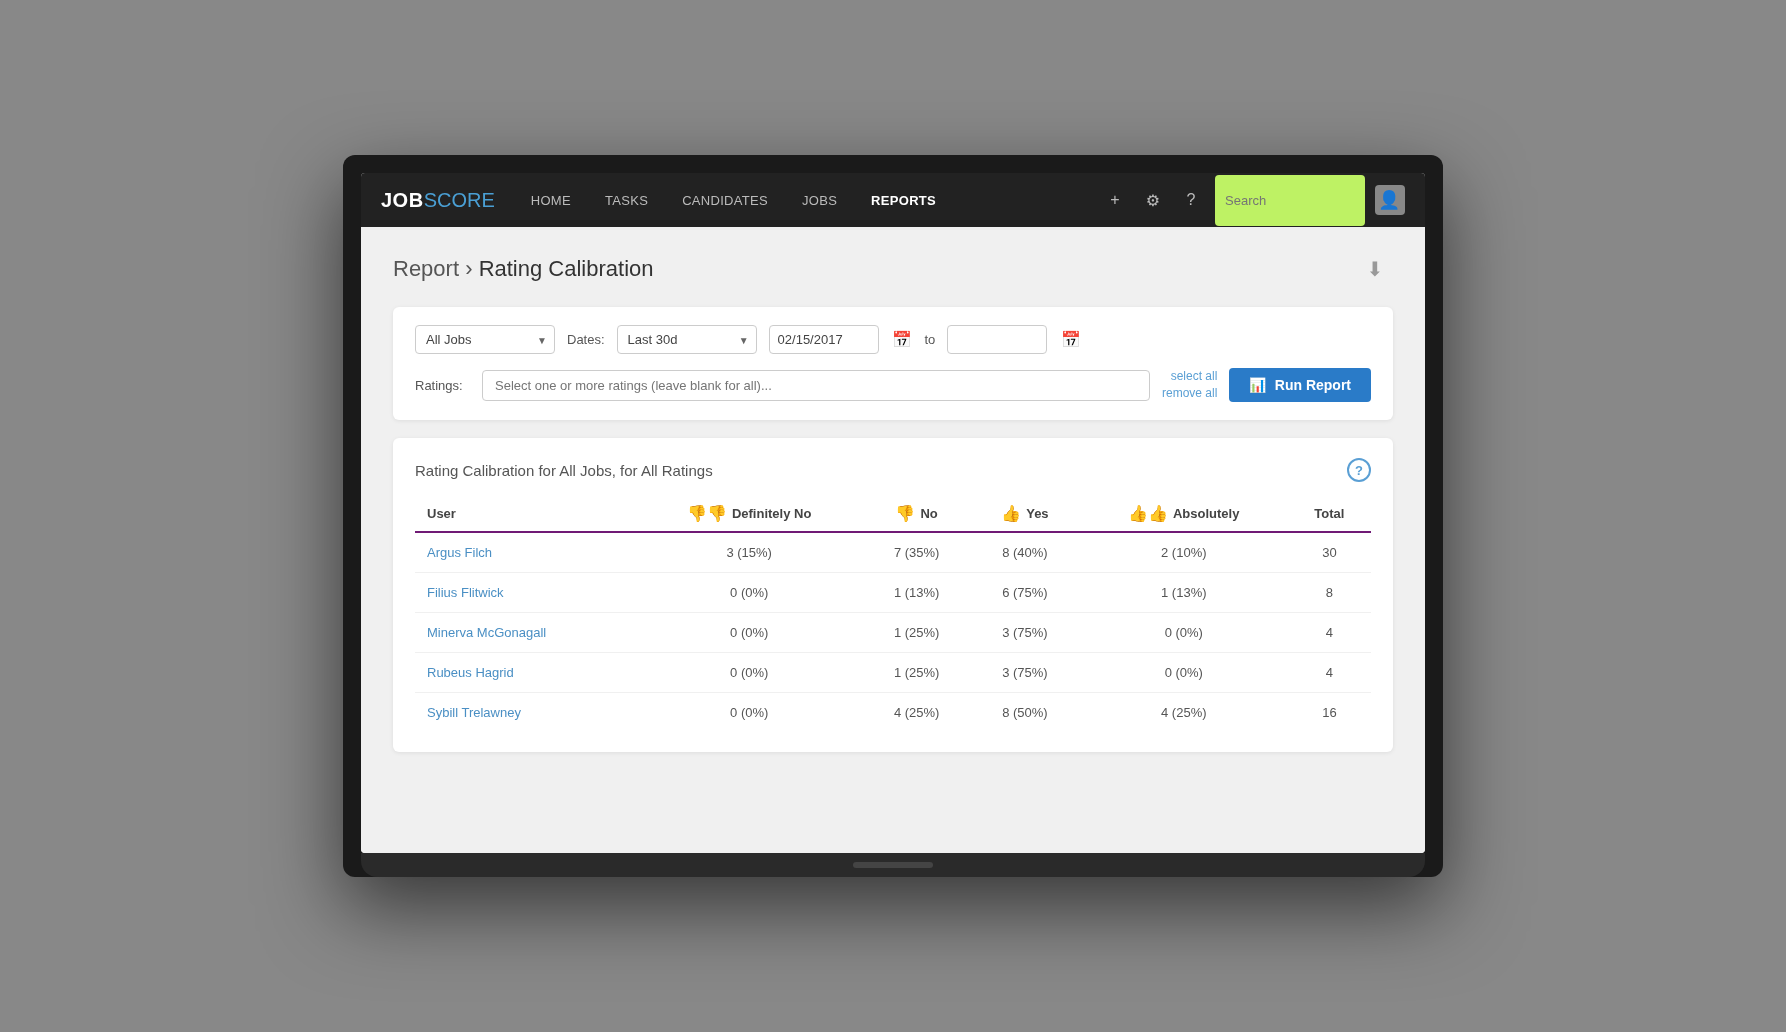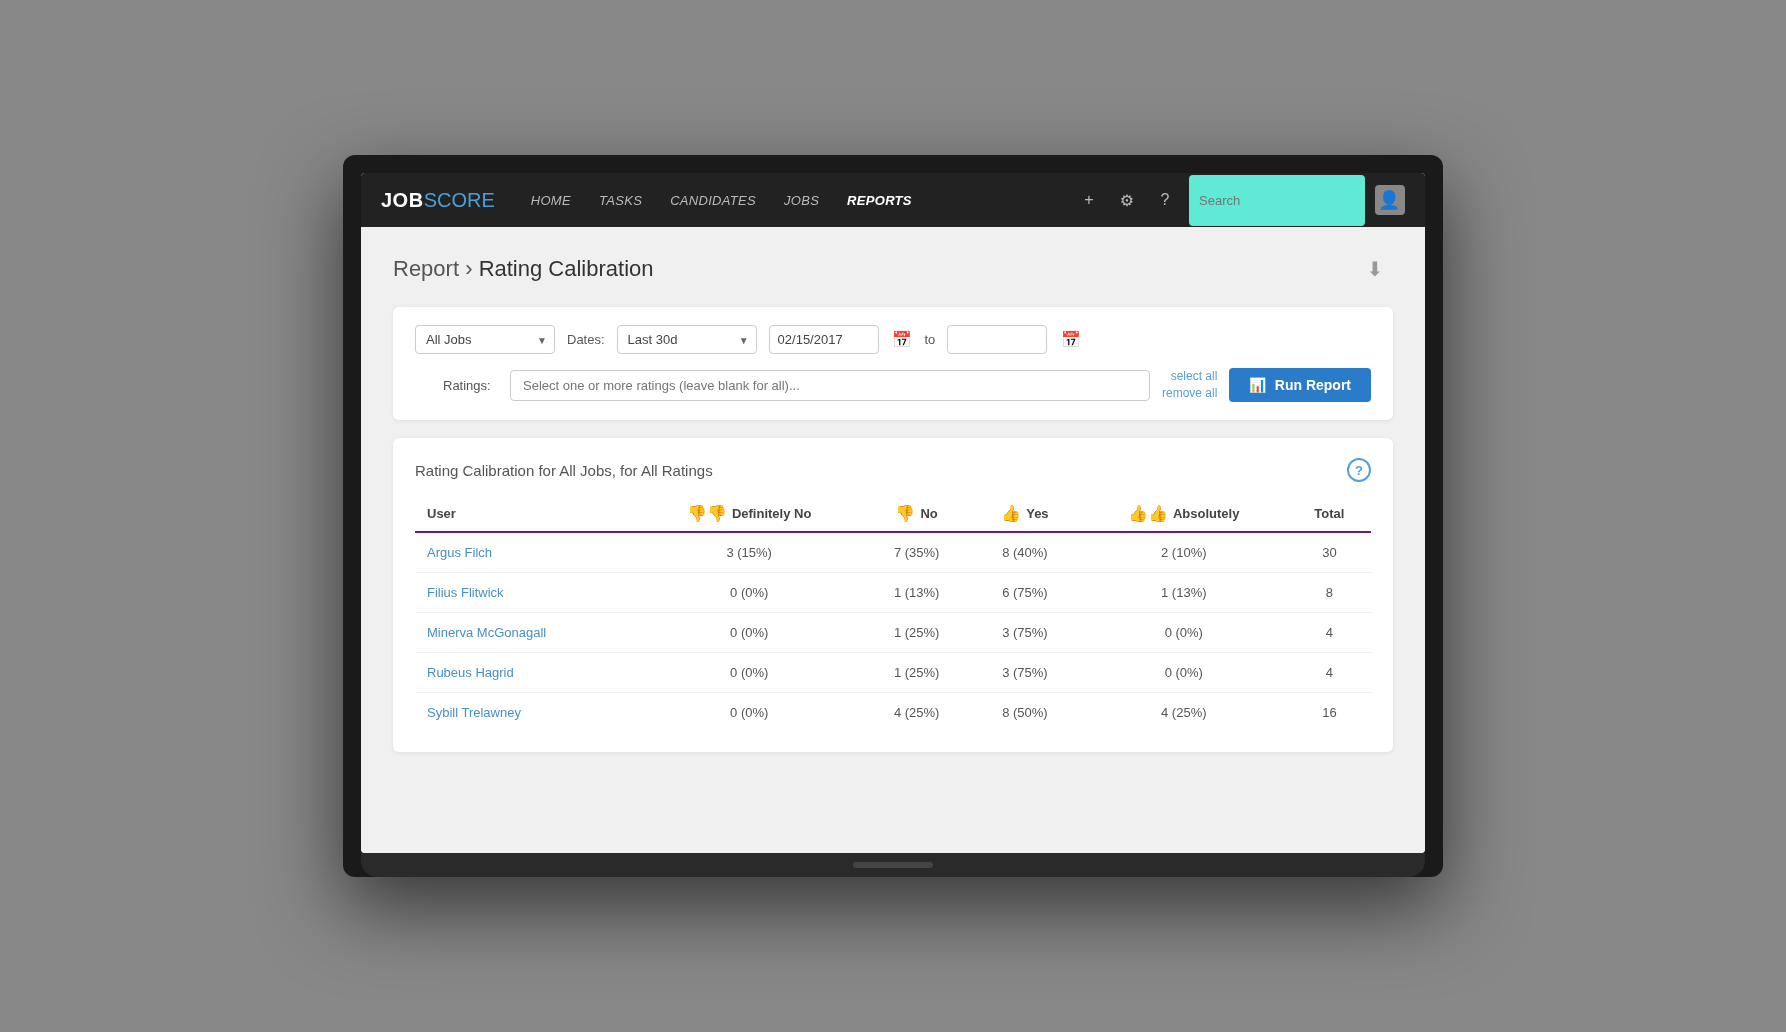--- a/index.html
+++ b/index.html
@@ -59,23 +59,22 @@
       color: #fff;
       letter-spacing: 0.5px;
     }
     .logo-score {
       font-weight: 400;
       font-size: 20px;
       color: #4a9fd4;
     }
     .nav-links {
       display: flex;
-      gap: 4px;
+      gap: 10px;
       flex: 1;
-      font-style: italic;
     }
     .nav-link {
       color: #bbb;
       font-size: 13px;
       font-weight: 500;
       padding: 6px 12px;
       text-decoration: none;
       letter-spacing: 0.3px;
       cursor: pointer;
     }
@@ -93,26 +92,26 @@
       font-size: 16px;
       cursor: pointer;
       width: 28px;
       height: 28px;
       display: flex;
       align-items: center;
       justify-content: center;
       border-radius: 4px;
     }
     .nav-search {
-      background: #5eead4;
+      background: #bef264;
       border: none;
       border-radius: 4px;
       padding: 18px 10px;
       font-size: 13px;
-      width: 176px;
+      width: 150px;
       color: #666;
       outline: none;
     }
     .nav-avatar {
       width: 30px;
       height: 30px;
       border-radius: 4px;
       background: #888;
       overflow: hidden;
       display: flex;
@@ -216,21 +215,20 @@
       border-radius: 4px;
       padding: 6px 8px;
       font-size: 13px;
       color: #444;
       width: 100px;
     }
     .filters-row2 {
       display: flex;
       align-items: center;
       gap: 12px;
-      margin-left: 28px;
     }
     .ratings-label {
       font-size: 13px;
       color: #555;
       font-weight: 500;
       min-width: 55px;
     }
     .ratings-input {
       border: 1px solid #ccc;
       border-radius: 4px;

